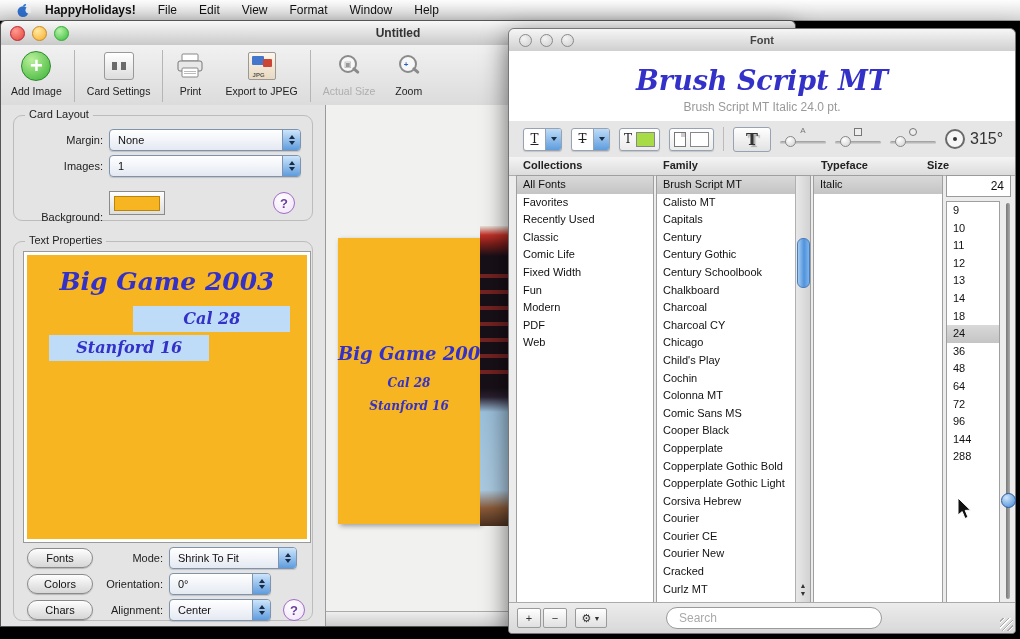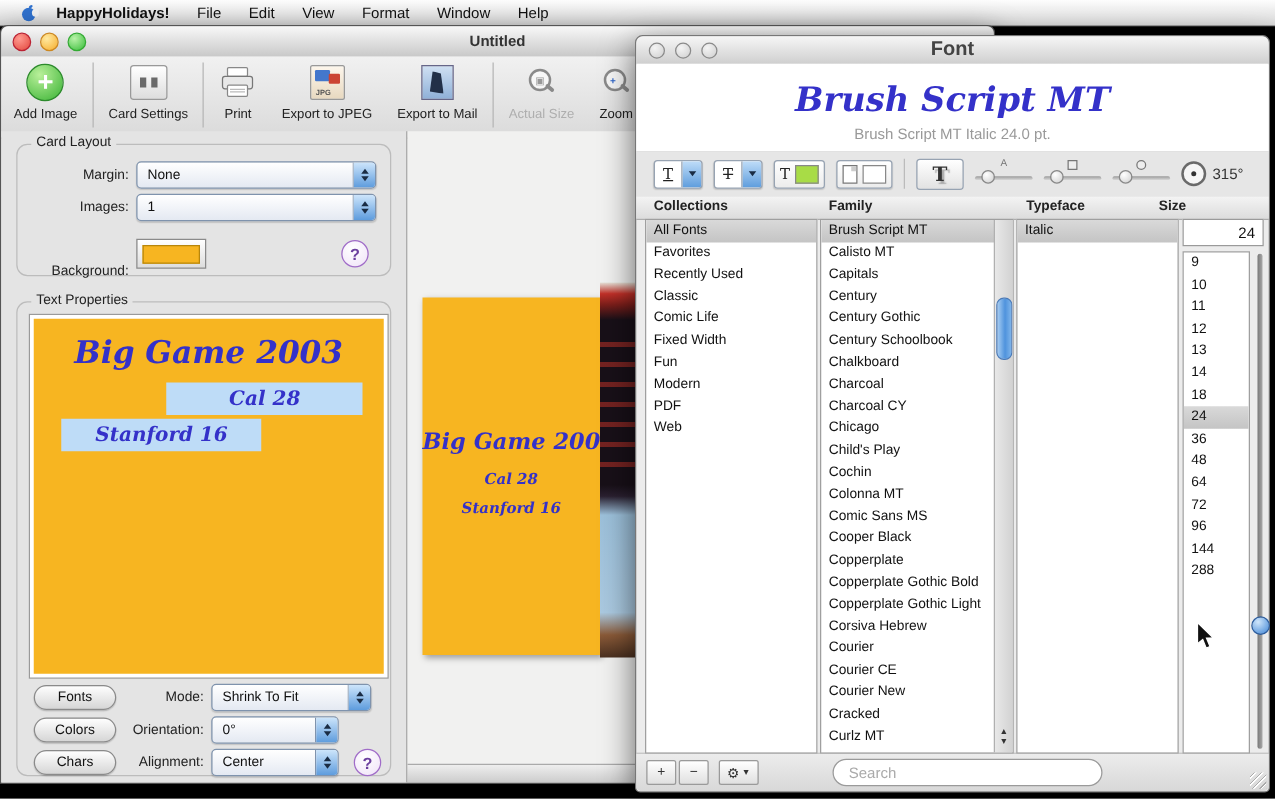--- a/index.html
+++ b/index.html
@@ -90,21 +90,21 @@
   .cv-photo .bars{position:absolute;left:0;right:0;top:12%;height:40%;
     background:repeating-linear-gradient(180deg,transparent 0 12px,rgba(190,50,40,.55) 12px 16px);}
   
   .fontwin{position:absolute;left:508px;top:28px;width:506px;height:604px;
     background:#ececec;border:1px solid #777;border-radius:6px 6px 4px 4px;
     box-shadow:0 8px 26px rgba(0,0,0,.6);z-index:20;}
   .fw-title{position:absolute;left:0;top:0;right:0;height:22px;
     background:linear-gradient(#f6f6f6,#cfcfcf);border-bottom:1px solid #9a9a9a;border-radius:6px 6px 0 0;
     display:flex;align-items:center;}
   .fw-title .lights{display:flex;gap:8px;margin-left:10px;}
-  .fw-title .wt{position:absolute;left:0;right:0;text-align:center;font-size:16px;color:#444;font-weight:bold;}
+  .fw-title .wt{position:absolute;left:0;right:0;text-align:center;font-size:11px;color:#444;font-weight:bold;}
   .fw-preview{position:absolute;left:0;top:22px;right:0;height:70px;background:#fff;border-bottom:1px solid #c5c5c5;text-align:center;}
   .fw-preview .big{margin-top:14px;font-size:27px;}
   .fw-preview .sub{margin-top:4px;font-size:12px;color:#999;}
   .fw-effects{position:absolute;left:0;top:92px;right:0;height:36px;background:#e6e6e6;
     border-bottom:1px solid #c2c2c2;display:flex;align-items:center;padding-left:14px;gap:9px;}
   .split-btn{display:flex;height:21px;border:1px solid #97a3b2;border-radius:3px;overflow:hidden;background:#fff;box-shadow:0 1px 1px rgba(0,0,0,.15);}
   .split-main{width:21px;display:flex;align-items:center;justify-content:center;font-size:12px;color:#222;font-family:"DejaVu Serif",serif;}
   .split-cap{width:15px;background:linear-gradient(#bedcf8,#5f9ddd);border-left:1px solid #97a3b2;display:flex;align-items:center;justify-content:center;}
   .chip-btn{display:flex;height:21px;border:1px solid #97a3b2;border-radius:3px;background:linear-gradient(#fff,#ececec);
     align-items:center;padding:0 4px;gap:4px;box-shadow:0 1px 1px rgba(0,0,0,.15);}
@@ -118,21 +118,21 @@
   .mini-slider{position:relative;width:46px;height:24px;}
   .mini-slider .ic{position:absolute;left:50%;top:0;transform:translateX(-50%);color:#777;font-size:8px;line-height:8px;}
   .mini-slider .sq{position:absolute;left:50%;top:1px;transform:translateX(-50%);width:6px;height:6px;border:1px solid #777;background:#eee;}
   .mini-slider .ci{position:absolute;left:50%;top:1px;transform:translateX(-50%);width:6px;height:6px;border:1px solid #777;border-radius:50%;background:#eee;}
   .mini-slider .track{position:absolute;left:0;right:0;bottom:7px;height:3px;background:linear-gradient(#9a9a9a,#d8d8d8);border-radius:2px;}
   .mini-slider .thumb{position:absolute;left:5px;bottom:4px;width:9px;height:9px;border-radius:50%;
     background:radial-gradient(circle at 35% 30%,#fff,#cfcfcf);border:1px solid #888;}
   .dial{display:flex;align-items:center;gap:5px;}
   .dial .wheel{width:16px;height:16px;border:2px solid #6a6a6a;border-radius:50%;background:#f6f6f6;position:relative;}
   .dial .wheel::after{content:"";position:absolute;left:50%;top:50%;width:4px;height:4px;margin:-2px;background:#333;border-radius:50%;}
-  .dial .deg{font-size:12px;color:#333;}
+  .dial .deg{font-size:16px;color:#333;}
   .fw-colhead{position:absolute;left:0;top:128px;right:0;height:18px;
     background:linear-gradient(#f4f4f4,#dcdcdc);border-bottom:1px solid #adadad;font-size:11px;font-weight:bold;color:#222;}
   .fw-colhead span{position:absolute;top:2px;}
   .fp-list{position:absolute;top:146px;bottom:30px;background:#fff;border:1px solid #9f9f9f;overflow:hidden;font-size:11px;color:#111;}
   .fp-list .list-item{height:17.6px;line-height:17.6px;padding-left:6px;white-space:nowrap;overflow:hidden;}
   .fp-list .list-item.selected{background:linear-gradient(#d9d9d9,#c4c4c4);}
   .fam-scroll{position:absolute;right:0;top:0;bottom:0;width:14px;background:linear-gradient(90deg,#e8e8e8,#d2d2d2);border-left:1px solid #b0b0b0;}
   .fam-scroll .thumb{position:absolute;left:1px;width:11px;top:62px;height:48px;border-radius:6px;
     background:linear-gradient(90deg,#a6ccf2,#4f93dd 55%,#7fb4ea);border:1px solid #4a7ab8;}
   .fam-scroll .arrows{position:absolute;left:0;right:0;bottom:0;height:26px;display:flex;flex-direction:column;align-items:center;justify-content:center;gap:1px;color:#333;font-size:7px;line-height:7px;}
@@ -217,28 +217,20 @@
       </div>
       <div class="tb-item">
         <span class="ticon">
             <span class="jpeg-icon">
               <span class="ph1"></span>
               <span class="ph2"></span>
               <span class="tag">JPG</span>
             </span>
           </span>
         <span>Export to JPEG</span>
-      </div>
-      <div class="tb-item">
-        <span class="ticon">
-            <span class="mail-icon">
-              <span class="fig"></span>
-            </span>
-          </span>
-        <span>Export to Mail</span>
       </div>
       <div class="tb-sep"></div>
       <div class="tb-item disabled">
         <span class="ticon">
             <span class="mag">
               <span class="lens"></span>
               <span class="handle"></span>
               <span class="inner">▣</span>
             </span>
           </span>

